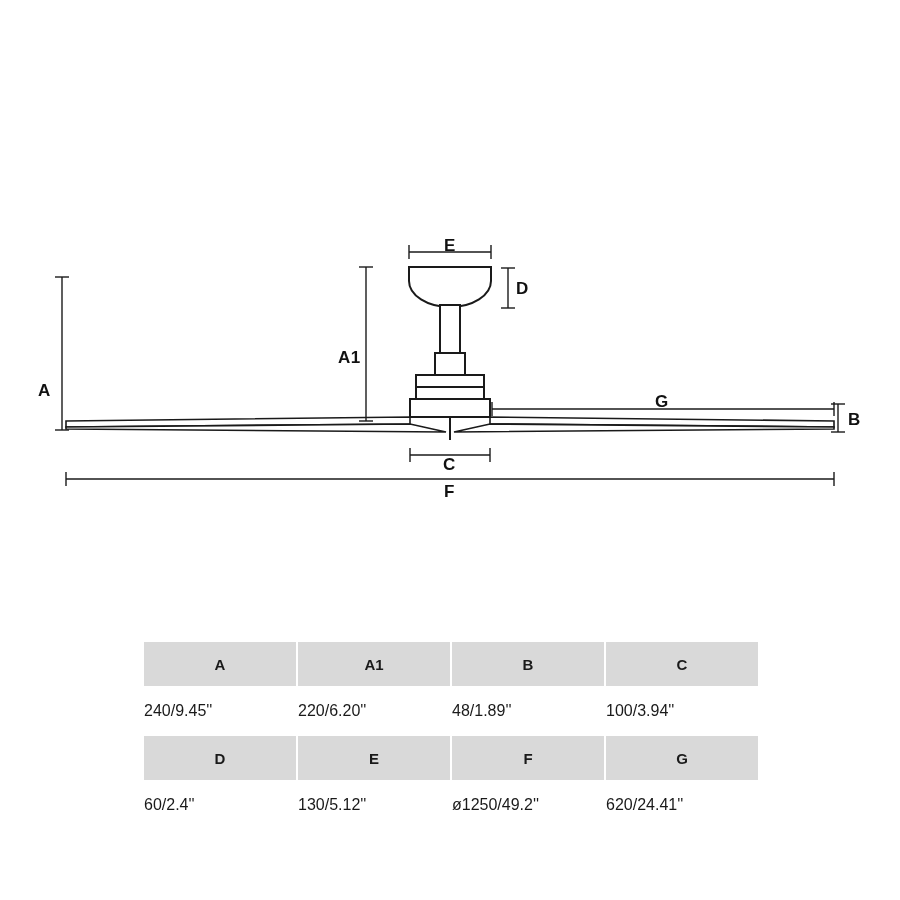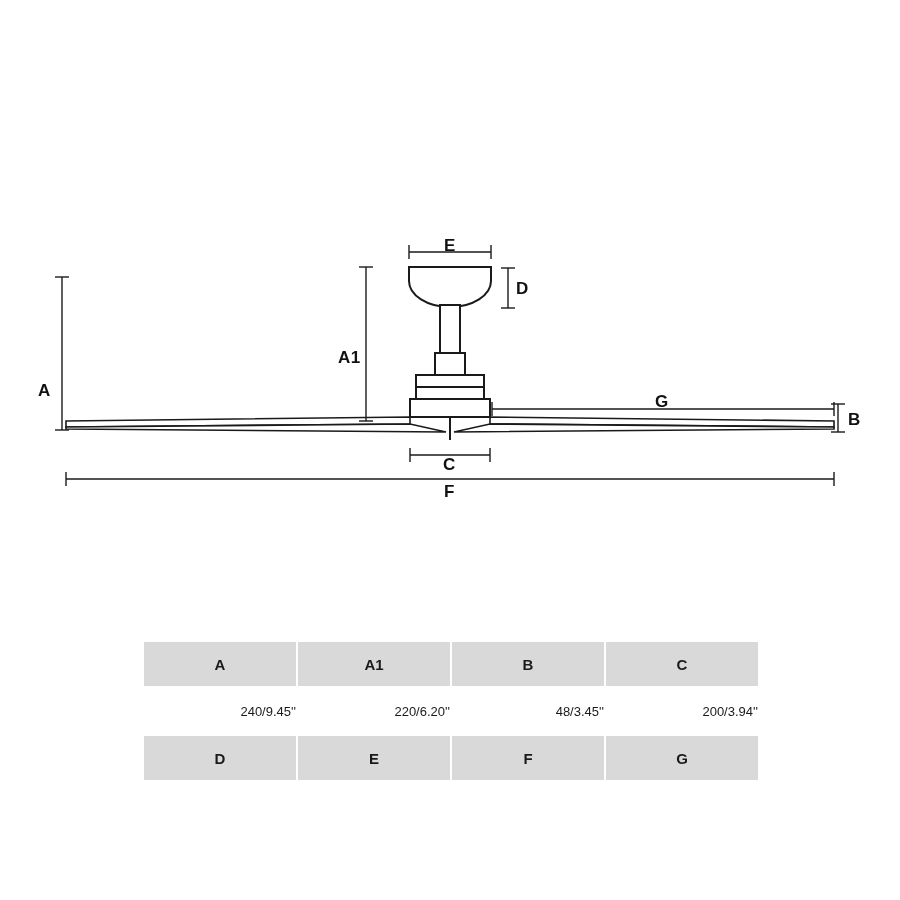--- a/index.html
+++ b/index.html
@@ -52,22 +52,22 @@
     text-align: center;
     font-weight: bold;
     font-size: 15px;
     height: 44px;
     width: 150px;
     border: 2px solid #ffffff;
     color: #1a1a1a;
   }
   .val-cell {
     background: #ffffff;
-    text-align: right;
-    font-size: 13px;
+    text-align: left;
+    font-size: 16px;
     height: 46px;
     width: 150px;
     border: 2px solid #ffffff;
     color: #1a1a1a;
   }
 </style>
 </head>
 <body>
 
 <div id="stage">
@@ -171,25 +171,31 @@
     <tbody>
       <tr>
         <td class="hdr-cell">A</td>
         <td class="hdr-cell">A1</td>
         <td class="hdr-cell">B</td>
         <td class="hdr-cell">C</td>
       </tr>
       <tr>
         <td class="val-cell">240/9.45''</td>
         <td class="val-cell">220/6.20''</td>
-        <td class="val-cell">48/3.45''</td>
-        <td class="val-cell">200/3.94''</td>
+        <td class="val-cell">48/1.89''</td>
+        <td class="val-cell">100/3.94''</td>
       </tr>
       <tr>
         <td class="hdr-cell">D</td>
         <td class="hdr-cell">E</td>
         <td class="hdr-cell">F</td>
         <td class="hdr-cell">G</td>
       </tr>
+      <tr>
+        <td class="val-cell">60/2.4''</td>
+        <td class="val-cell">130/5.12''</td>
+        <td class="val-cell">ø1250/49.2''</td>
+        <td class="val-cell">620/24.41''</td>
+      </tr>
     </tbody>
   </table>
 
 </div>
 
 </body></html>

